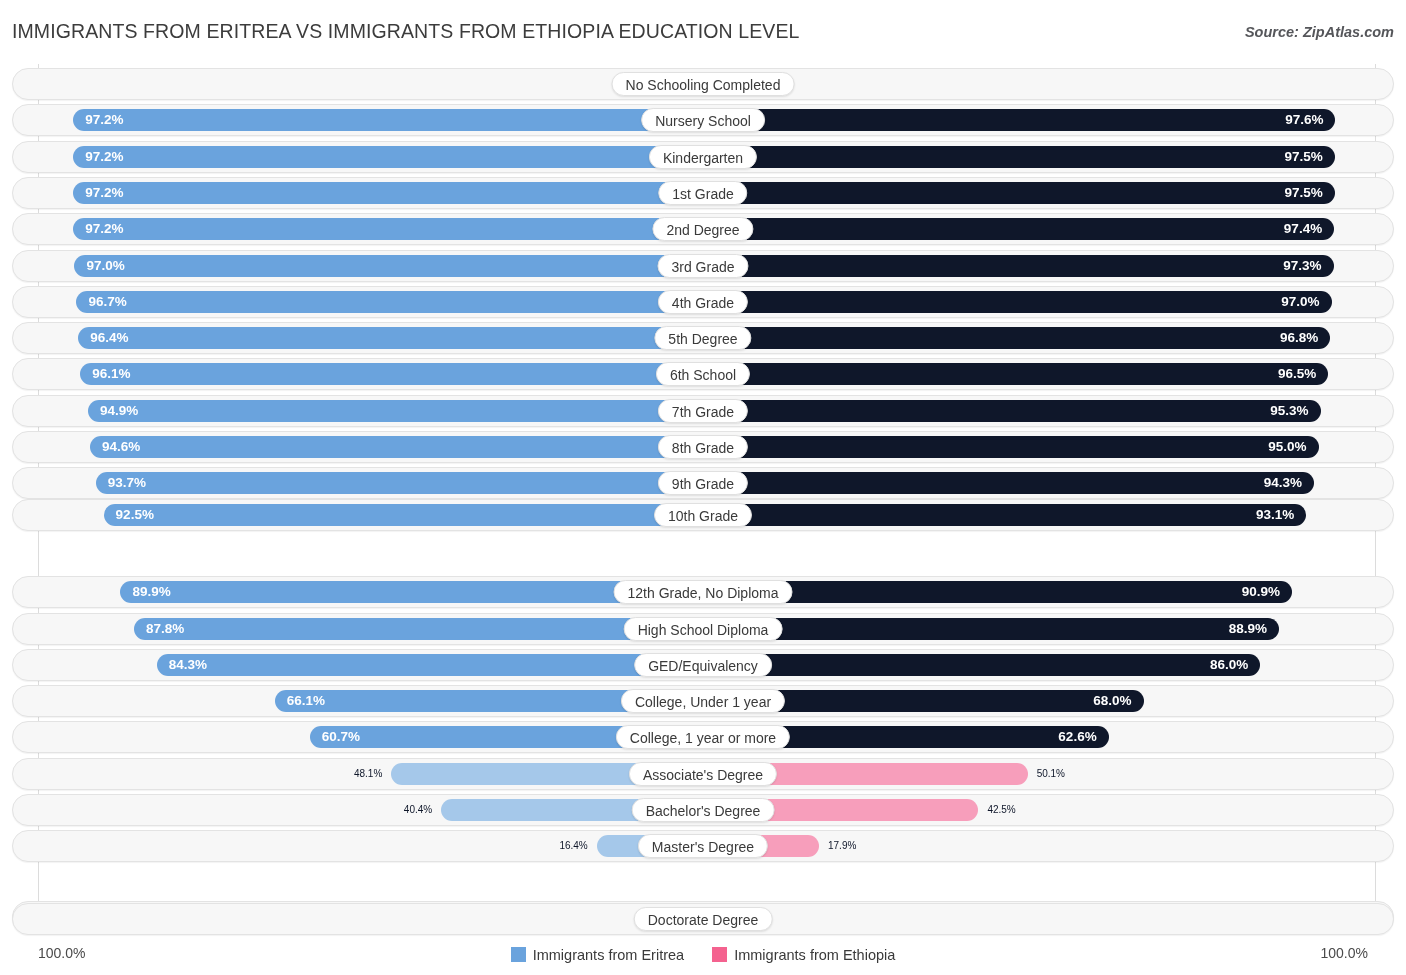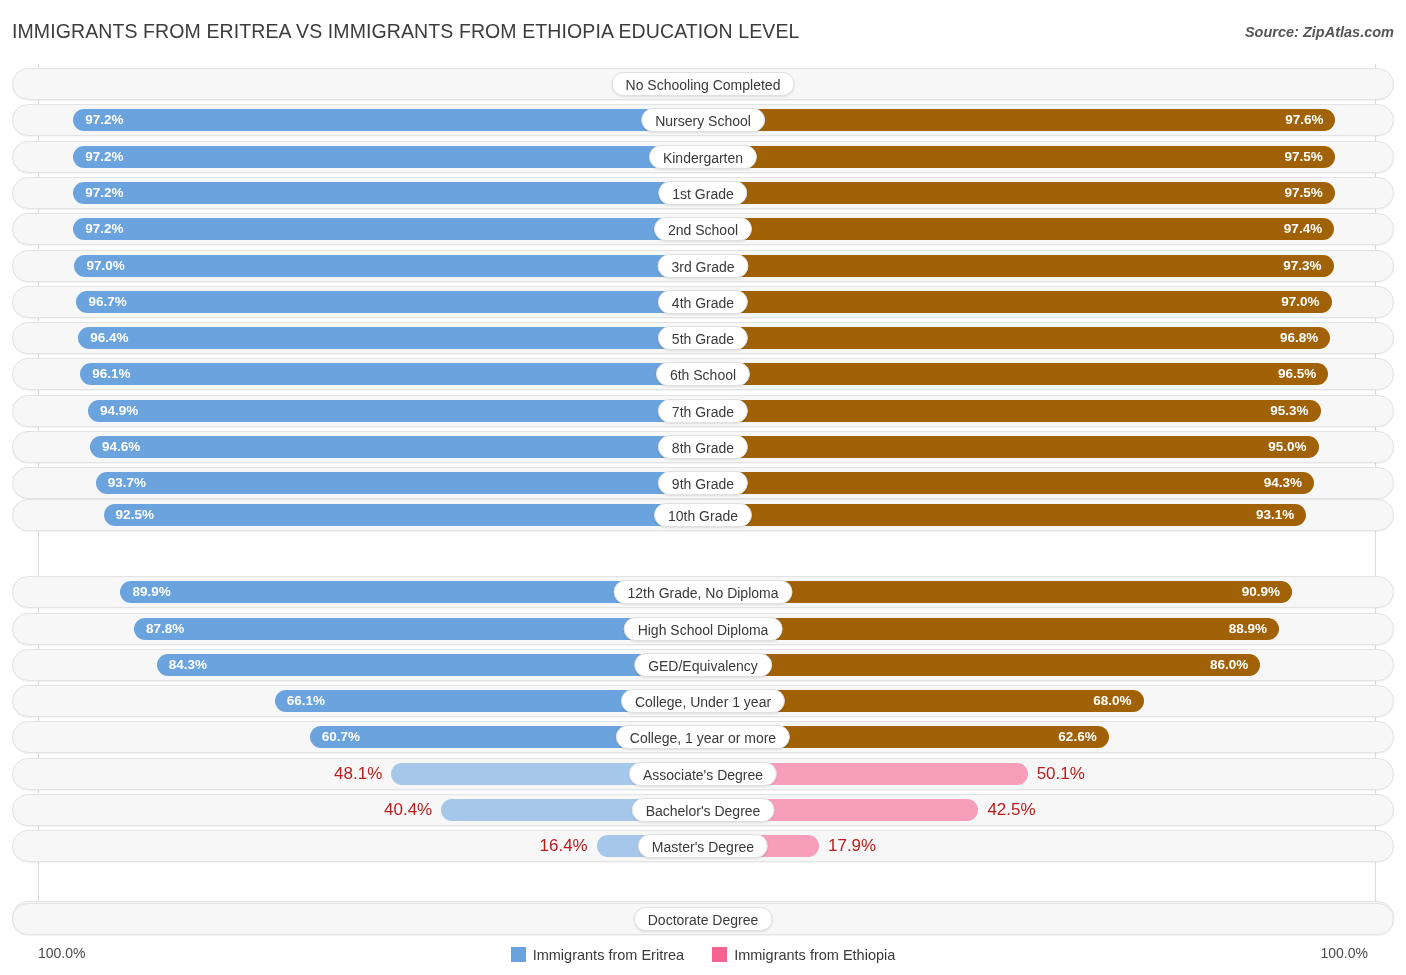--- a/index.html
+++ b/index.html
@@ -48,33 +48,33 @@
   .bar{
     position:absolute;top:5px;height:22px;
     border-radius:11px;
     box-sizing:border-box;
   }
   .bar.left{right:691px;}
   .bar.right{left:691px;}
 
   .bar-fill-blue{background:#6aa3dd;}
   .bar-fill-blue-lite{background:#a5c8ea;}
-  .bar-fill-pink{background:#a16207;}
+  .bar-fill-pink{background:#0f172a;}
   .bar-fill-pink-lite{background:#f79ebb;}
 
   .bar .inval{
     position:absolute;top:0;height:22px;line-height:22px;
     font-size:13.5px;font-weight:bold;color:#ffffff;white-space:nowrap;
   }
   .bar.left .inval{left:12px;}
   .bar.right .inval{right:12px;}
 
   .outval{
     position:absolute;top:5px;height:22px;line-height:22px;
-    font-size:17px;color:#b91c1c;white-space:nowrap;
+    font-size:10px;color:#0f172a;white-space:nowrap;
   }
 
   .catlabel{
     position:absolute;top:4px;left:50%;transform:translateX(-50%);
     height:24px;line-height:24px;
     background:#ffffff;border:1px solid #e0e0e0;border-radius:12px;
     padding:0 13px;font-size:14px;color:#3a3a3a;white-space:nowrap;
     box-shadow:0 1px 2px rgba(0,0,0,.10);
     box-sizing:border-box;
   }
@@ -140,21 +140,21 @@
         <div class="catlabel">1st Grade</div>
       </div>
       <div class="row" style="top: 155.2px;">
         <div class="track"></div>
         <div class="bar left bar-fill-blue" style="width: 629.856px;">
           <span class="inval">97.2%</span>
         </div>
         <div class="bar right bar-fill-pink" style="width: 631.152px;">
           <span class="inval">97.4%</span>
         </div>
-        <div class="catlabel">2nd School</div>
+        <div class="catlabel">2nd Degree</div>
       </div>
       <div class="row" style="top: 191.5px;">
         <div class="track"></div>
         <div class="bar left bar-fill-blue" style="width: 628.56px;">
           <span class="inval">97.0%</span>
         </div>
         <div class="bar right bar-fill-pink" style="width: 630.504px;">
           <span class="inval">97.3%</span>
         </div>
         <div class="catlabel">3rd Grade</div>
@@ -170,21 +170,21 @@
         <div class="catlabel">4th Grade</div>
       </div>
       <div class="row" style="top: 264.1px;">
         <div class="track"></div>
         <div class="bar left bar-fill-blue" style="width: 624.672px;">
           <span class="inval">96.4%</span>
         </div>
         <div class="bar right bar-fill-pink" style="width: 627.264px;">
           <span class="inval">96.8%</span>
         </div>
-        <div class="catlabel">5th Grade</div>
+        <div class="catlabel">5th Degree</div>
       </div>
       <div class="row" style="top: 300.4px;">
         <div class="track"></div>
         <div class="bar left bar-fill-blue" style="width: 622.728px;">
           <span class="inval">96.1%</span>
         </div>
         <div class="bar right bar-fill-pink" style="width: 625.32px;">
           <span class="inval">96.5%</span>
         </div>
         <div class="catlabel">6th School</div>

